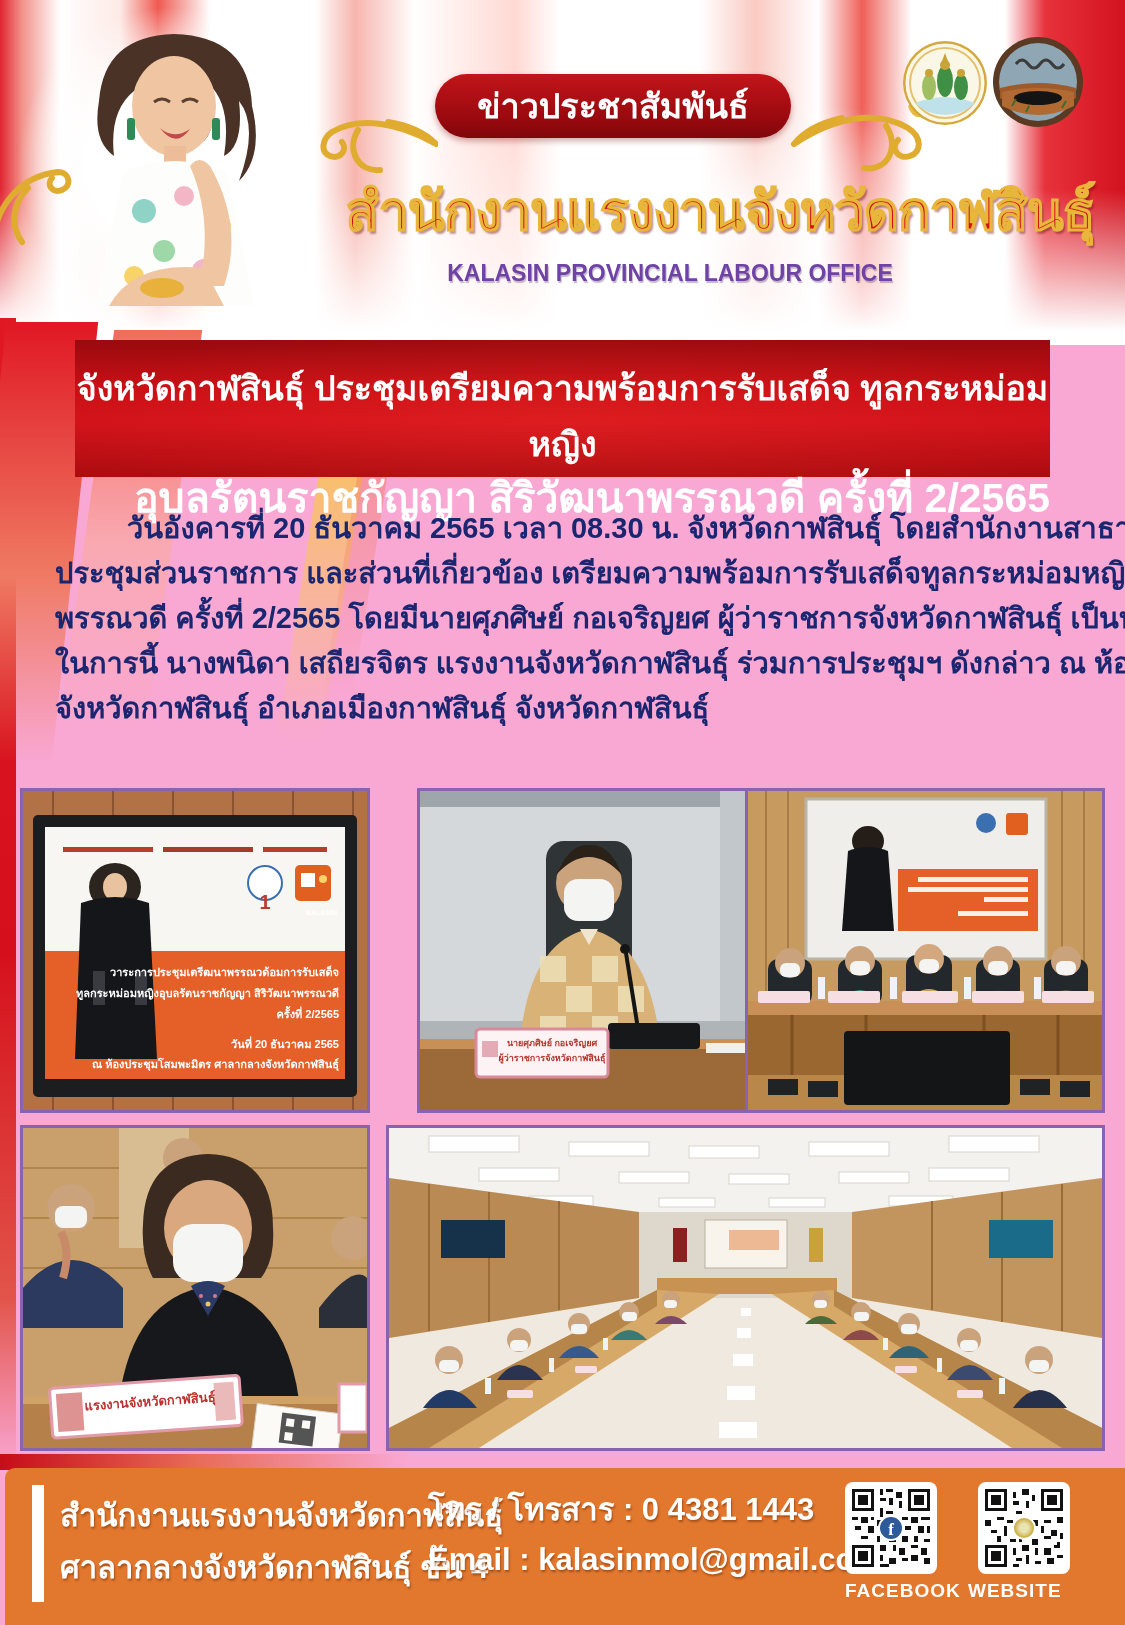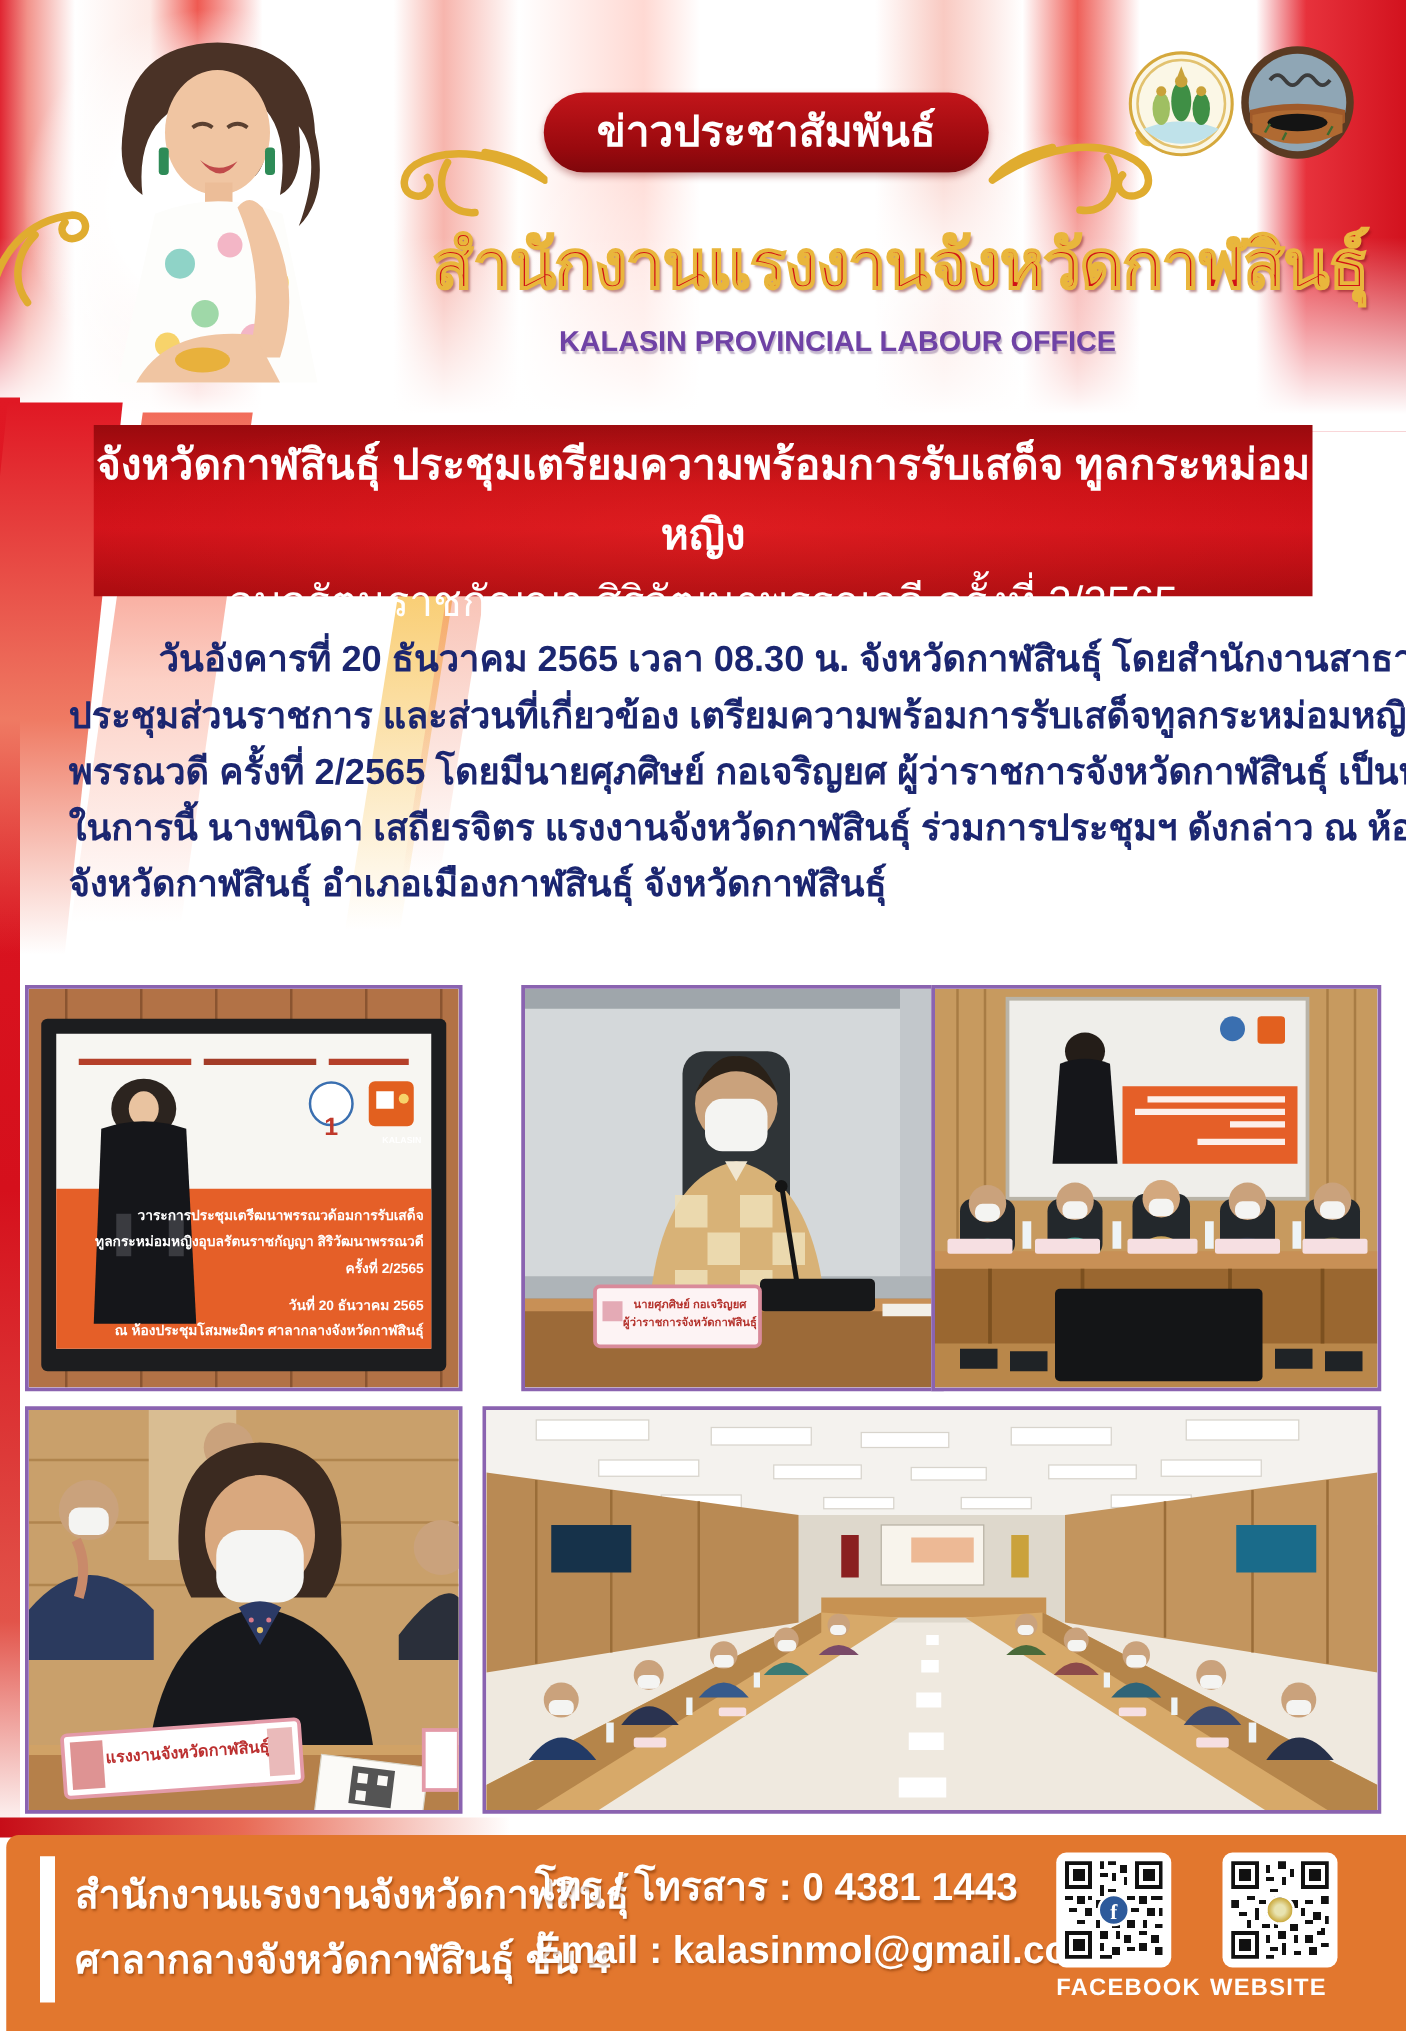--- a/index.html
+++ b/index.html
@@ -1,17 +1,17 @@
 <!DOCTYPE html>
 <html><head>
 <meta charset="utf-8">
 <style>
   html,body{margin:0;padding:0;background:#777;}
   *{box-sizing:border-box;font-family:"Liberation Sans","DejaVu Sans",sans-serif;}
-  #poster{position:relative;width:1125px;height:1625px;margin:0 auto;background:#ffffff;overflow:hidden;}
+  #poster{position:relative;width:1125px;height:1625px;margin:0 auto;background:#f9a8d4;overflow:hidden;}
 
   
   .bg-stripes{position:absolute;left:0;top:0;width:1125px;height:345px;
     background:
       linear-gradient(180deg, rgba(255,255,255,0) 55%, #fff 96%),
       radial-gradient(ellipse 420px 160px at 63% 62%, rgba(255,255,255,.95), rgba(255,255,255,0) 75%),
       linear-gradient(90deg,
         #e02531 0px,#f2928a 22px,#ffffff 60px,#fdeae6 120px,#ef5a52 158px,#ffffff 210px,
         #ffffff 315px,#f7b5ad 355px,#ffffff 415px,#ffd9d3 515px,#ffffff 560px,#ffffff 700px,
         #f9cac2 755px,#ffffff 818px,#ef6059 862px,#ffffff 912px,#ffffff 1005px,
@@ -41,22 +41,22 @@
     text-shadow:2px 3px 2px rgba(110,10,10,.45);}
   .subtitle{position:absolute;left:310px;top:260px;width:720px;text-align:center;
     font-size:23px;font-weight:bold;color:#6f42a5;text-shadow:1px 2px 1px rgba(60,20,90,.3);}
 
   
   .banner{position:absolute;left:75px;top:340px;width:975px;height:137px;
     background:
       radial-gradient(ellipse 70% 90% at 50% 60%, rgba(255,60,50,.25), rgba(0,0,0,0) 80%),
       linear-gradient(180deg,#990a0e 0%,#c80f15 35%,#d2121a 60%,#ab0c10 100%);
     color:#fff;text-align:center;}
-  .banner .l1{padding-top:4px;font-size:34px;font-weight:bold;line-height:56px;}
-  .banner .l2{font-size:34px;font-weight:normal;line-height:52px;}
+  .banner .l1{padding-top:20px;font-size:34px;font-weight:bold;line-height:56px;}
+  .banner .l2{font-size:41px;font-weight:bold;line-height:52px;text-align:right;}
 
   
   .body-par{position:absolute;left:55px;top:506px;width:1035px;color:#1b2670;}
   .body-par .ln{font-size:29px;font-weight:600;line-height:45px;white-space:nowrap;}
   .body-par .ln.first{padding-left:72px;}
 
   
   .photo{position:absolute;border:3px solid #8a63b0;background:#fff;overflow:hidden;}
   .photo svg{display:block;}
   .p1{left:20px;top:788px;width:350px;height:325px;}

